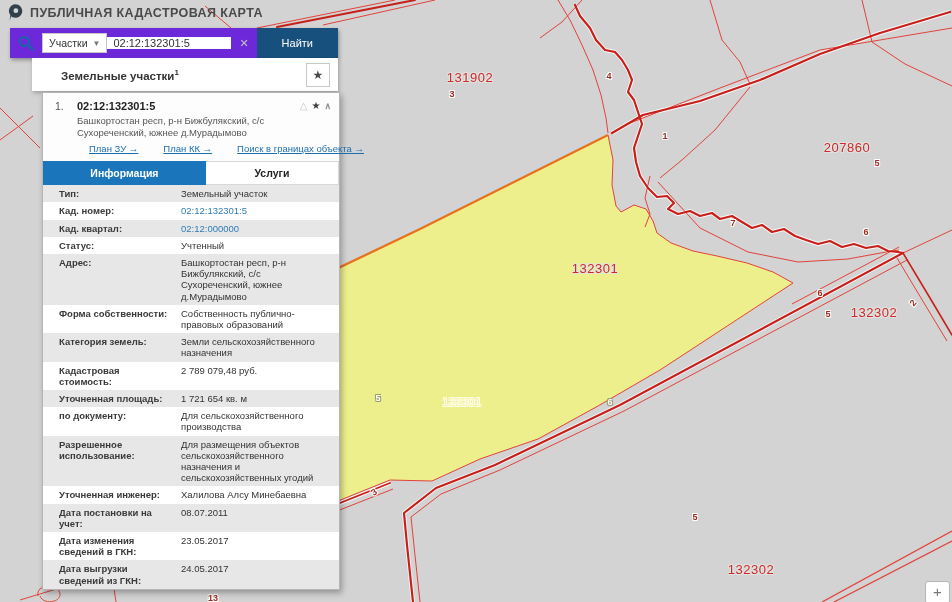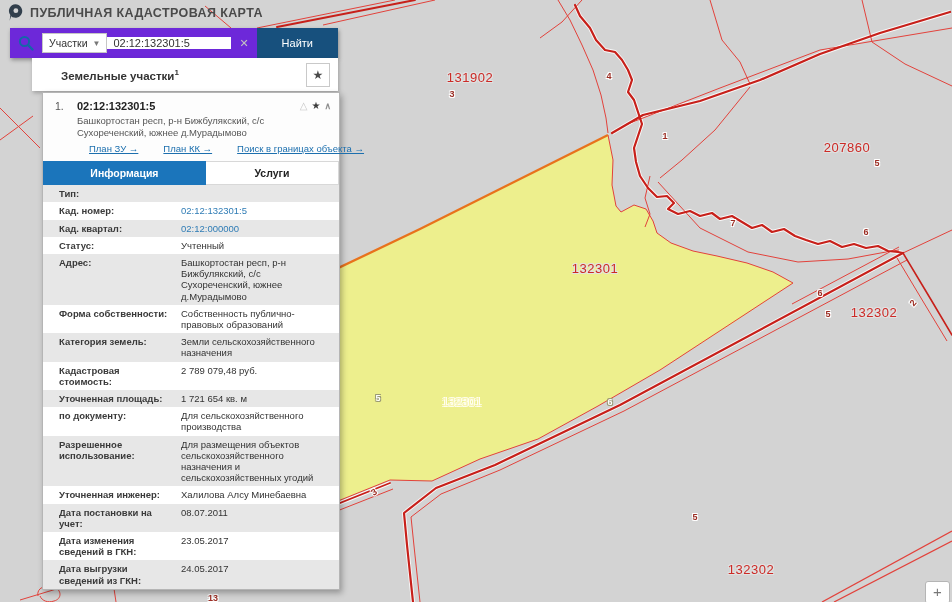--- a/index.html
+++ b/index.html
@@ -215,20 +215,21 @@
         <a href="#">Поиск в границах объекта →</a>
       </div>
     </div>
     <div class="tabs">
       <div class="tab tab-active">Информация</div>
       <div class="tab tab-idle">Услуги</div>
     </div>
     <div class="tbl">
       <div class="row">
         <div class="rl">Тип:</div>
+        <div class="rv">Земельный участок</div>
       </div>
       <div class="row">
         <div class="rl">Кад. номер:</div>
         <div class="rv link">02:12:132301:5</div>
       </div>
       <div class="row">
         <div class="rl">Кад. квартал:</div>
         <div class="rv link">02:12:000000</div>
       </div>
       <div class="row">

